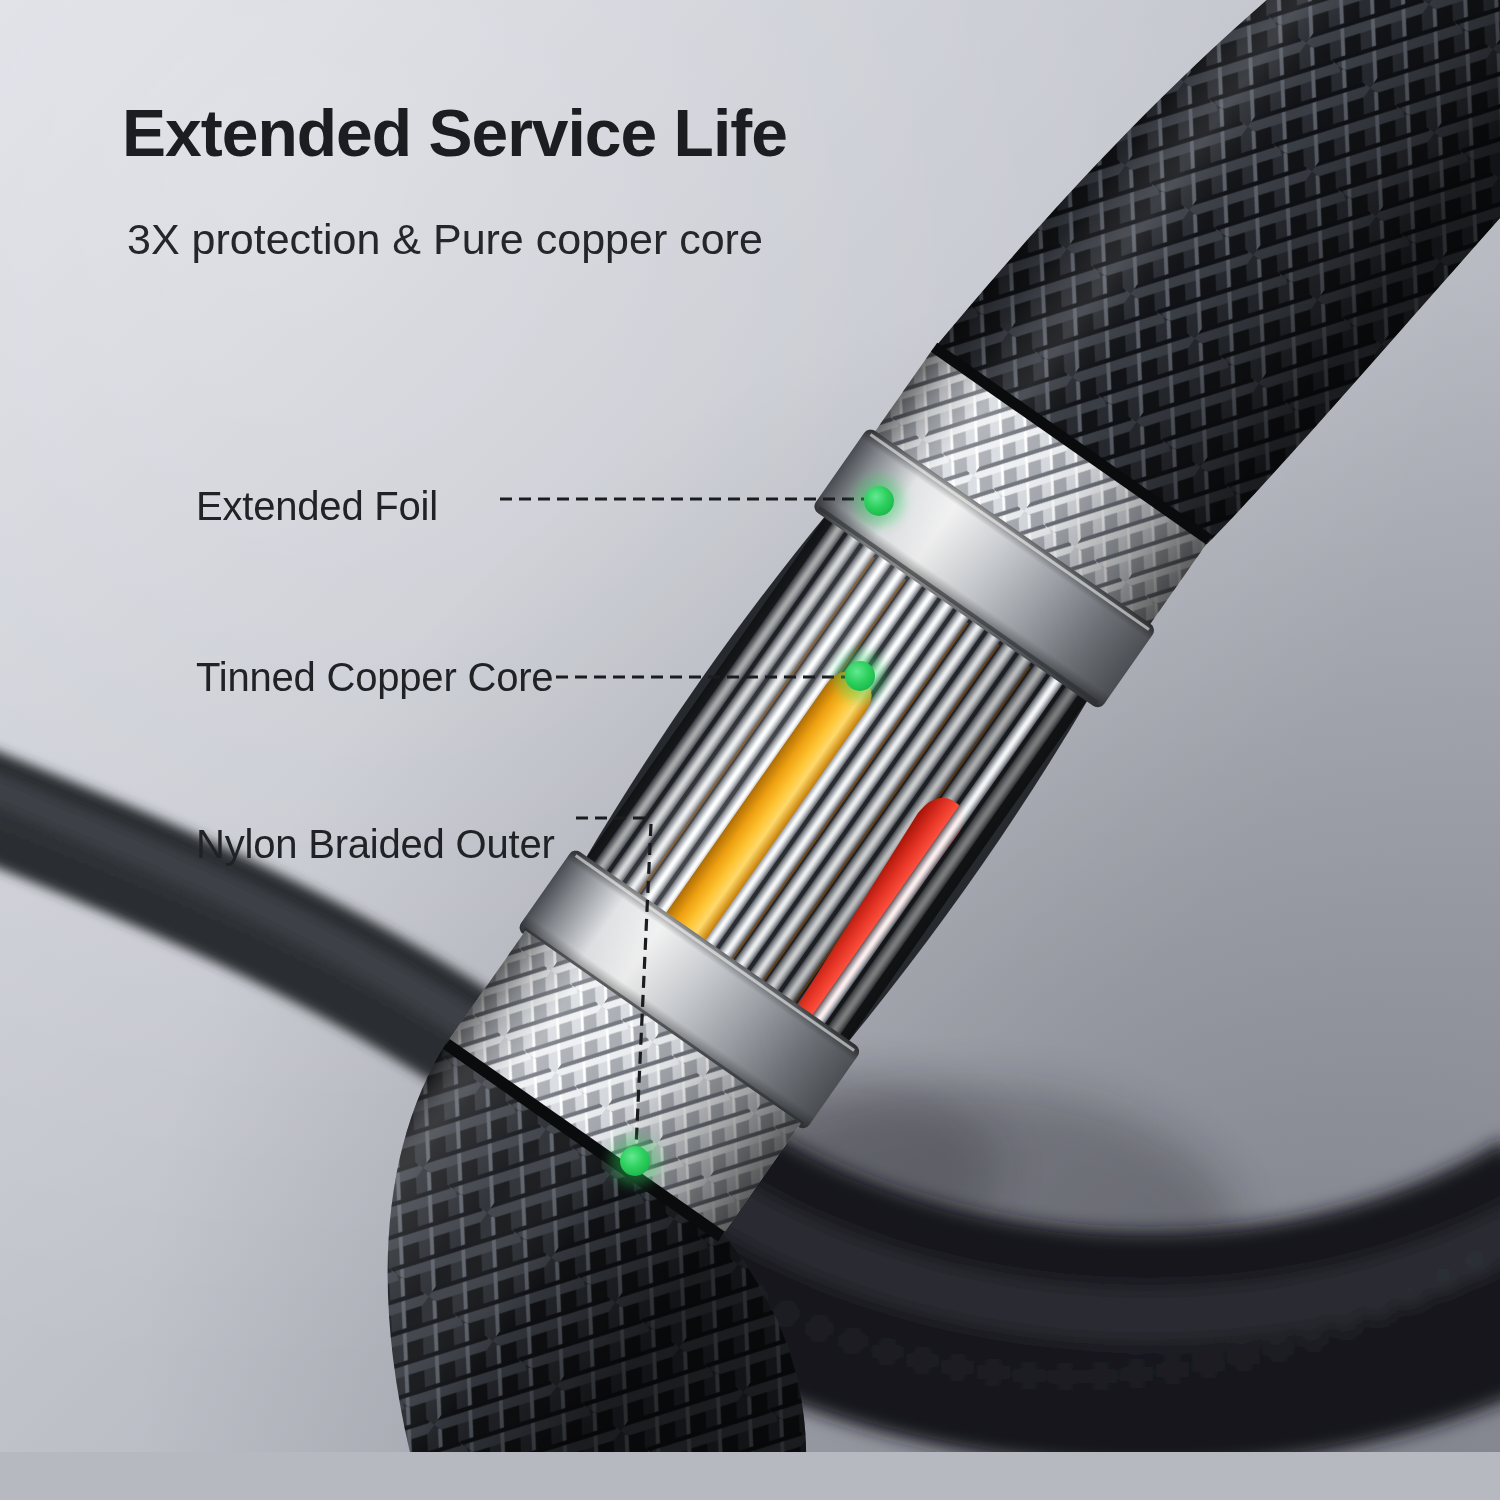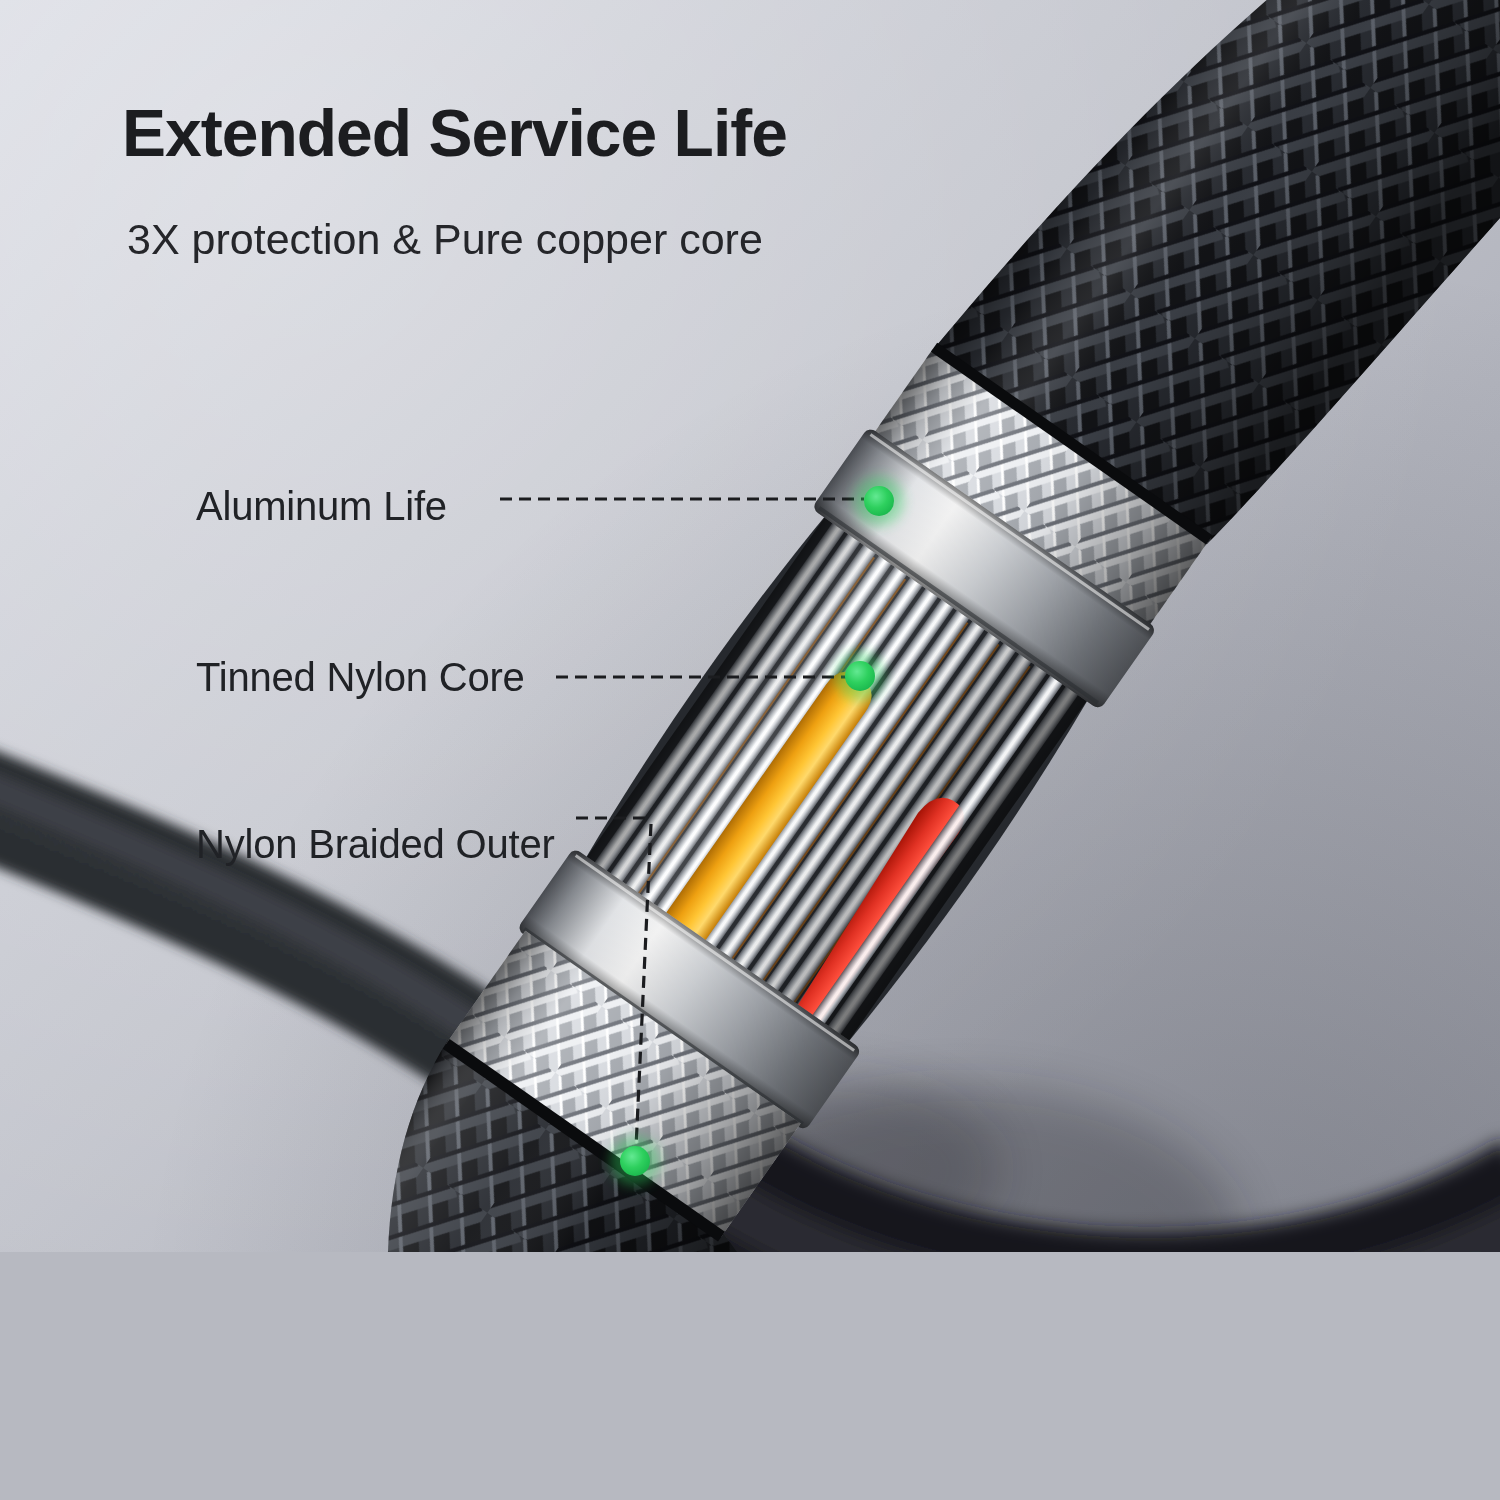--- a/index.html
+++ b/index.html
@@ -1,17 +1,17 @@
 <!DOCTYPE html>
 <html><head>
 <meta charset="utf-8">
 <style>
   html,body{margin:0;padding:0;background:#b7b9c1;}
   #stage{
-    position:relative;width:1500px;height:1252px;overflow:hidden;
+    position:relative;width:1500px;height:1452px;overflow:hidden;
     background:linear-gradient(135deg,#d9dbe3 0%,#cdcfd7 22%,#c2c4cc 45%,#b3b5be 68%,#a4a6b0 100%);
     font-family:"Liberation Sans", sans-serif;
   }
   #cable-svg{position:absolute;left:0;top:0;width:1500px;height:1500px;display:block;}
   .txt{position:absolute;color:#1e1f23;white-space:nowrap;line-height:1;}
   .title{left:122px;top:100px;font-size:66px;font-weight:700;letter-spacing:-1px;color:#1c1d20;}
   .subtitle{left:127px;top:205px;font-size:43px;font-weight:400;color:#25262a;margin-top:13px;}
   .callout{font-size:40px;font-weight:400;letter-spacing:-0.2px;color:#202226;}
   .co-1{left:196px;top:486px;}
   .co-2{left:196px;top:657px;}
@@ -245,16 +245,16 @@
       <g>
         <circle cx="635" cy="1161" r="25" fill="#2fd05f" opacity="0.4" filter="url(#b6)"></circle>
         <circle cx="635" cy="1161" r="15" fill="url(#greenG)"></circle>
       </g>
     </g>
   </svg>
 
   <div class="txt title">Extended Service Life</div>
   <div class="txt subtitle">3X protection &amp; Pure copper core</div>
 
-  <div class="txt callout co-1">Aluminum Life</div>
-  <div class="txt callout co-2">Tinned Nylon Core</div>
+  <div class="txt callout co-1">Extended Foil</div>
+  <div class="txt callout co-2">Tinned Copper Core</div>
   <div class="txt callout co-3">Nylon Braided Outer</div>
 </div>
 
 </body></html>

